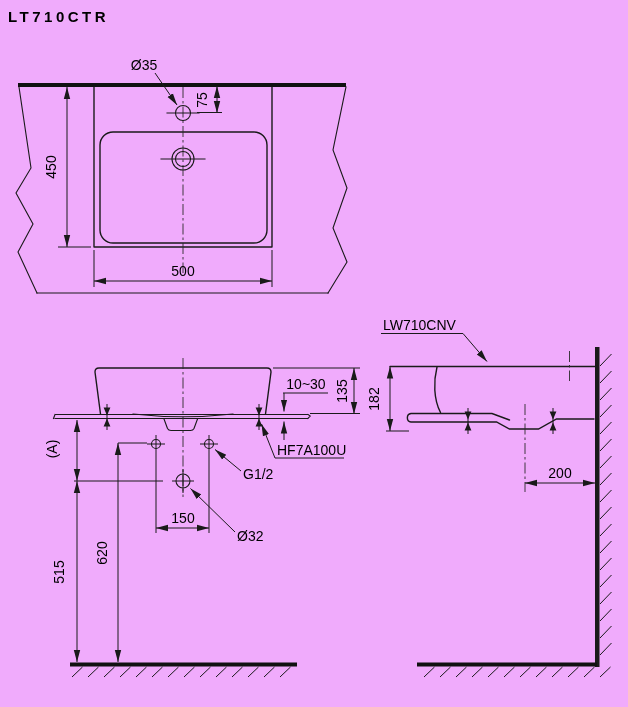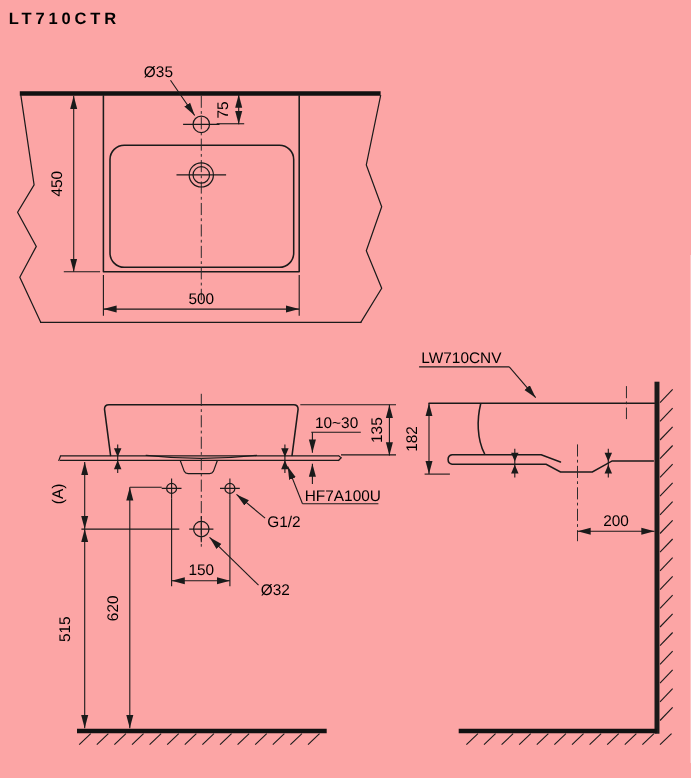--- a/index.html
+++ b/index.html
@@ -1,16 +1,16 @@
 <!DOCTYPE html>
 <html><head>
 <meta charset="utf-8">
 <style>
   html,body{margin:0;padding:0;background:#ffffff}
-  .page{position:relative;width:628px;height:707px;background:#fca5a5;overflow:hidden}
+  .page{position:relative;width:628px;height:707px;background:#f0abfc;overflow:hidden}
   svg{display:block}
   text{font:14px "Liberation Sans", sans-serif;fill:#000}
   .title{font:bold 15px "Liberation Sans", sans-serif;letter-spacing:3.5px}
   .ln{stroke:#1a1a1a;stroke-width:1.1;fill:none;stroke-linecap:square}
   .ln2{stroke:#1a1a1a;stroke-width:1.4;fill:none;stroke-linecap:round}
   .thick{stroke:#111;stroke-width:4;fill:none;stroke-linecap:butt}
   .dim{stroke:#1a1a1a;stroke-width:1;fill:none}
   .cl{stroke:#2a2a2a;stroke-width:0.9;stroke-dasharray:11 3 2.5 3;fill:none}
   .fillb{fill:#1a1a1a;stroke:none}
   .hatch line{stroke:#1a1a1a;stroke-width:1}

